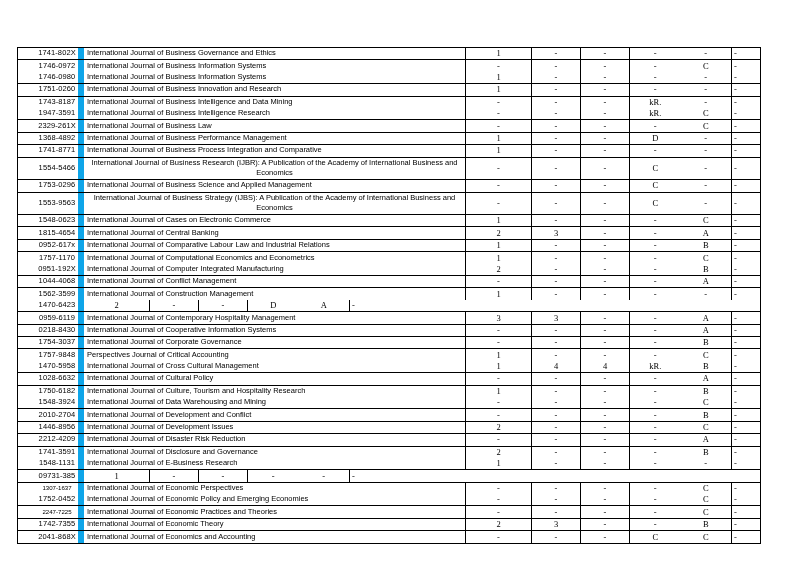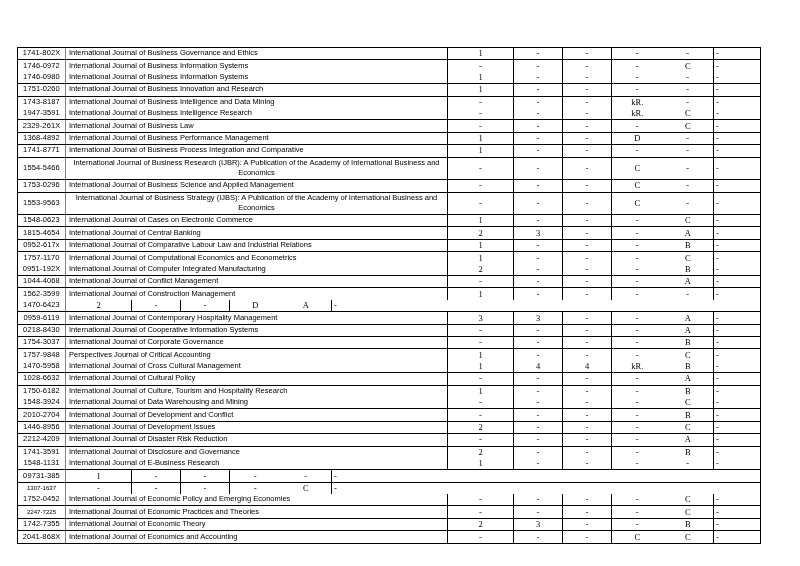--- a/index.html
+++ b/index.html
@@ -11,21 +11,21 @@
   .jtable {
     position:absolute; left:17px; top:47px; width:744px;
     border:1px solid #000; box-sizing:border-box; background:#fff;
   }
   .row { display:flex; align-items:stretch; min-height:11.4px; }
   .row.group-start { border-top:1px solid #000; }
   .cell {
     box-sizing:border-box; display:flex; align-items:center;
     font-size:7.5px; line-height:10.8px; color:#000;
   }
-  .c-issn { width:48px; justify-content:center; border-right:1px solid #0ea5e9; letter-spacing:0.1px; }
+  .c-issn { width:48px; justify-content:center; border-right:6px solid #0ea5e9; letter-spacing:0.1px;margin-left:18px; }
   .c-issn.sm { font-size:6.1px; letter-spacing:0; }
   .c-name { width:382px; padding:0 3px; border-right:1px solid #000; text-align:center; }
   .serif { font-family:"Liberation Serif", serif; font-size:8.5px; }
   .c-val { justify-content:center; border-right:1px solid #000; }
   .c-v1 { width:66px; }
   .c-v2 { width:49px; }
   .c-v3 { width:49px; }
   .c-v4 { width:102px; border-right:1px solid #000; padding:0; }
   .c-v4 .sub { width:50%; display:flex; align-items:center; justify-content:center; }
   .c-last { flex:1; justify-content:flex-start; padding-left:2px; }
@@ -435,20 +435,21 @@
       <div class="cell c-val c-v2 serif">-</div>
       <div class="cell c-val c-v3 serif">-</div>
       <div class="cell c-v4 serif">
         <span class="sub">-</span>
         <span class="sub">-</span>
       </div>
       <div class="cell c-last serif">-</div>
     </div>
     <div class="row group-start">
       <div class="cell c-issn sm">1307-1637</div>
+      <div class="cell c-name">International Journal of Economic Perspectives</div>
       <div class="cell c-val c-v1 serif">-</div>
       <div class="cell c-val c-v2 serif">-</div>
       <div class="cell c-val c-v3 serif">-</div>
       <div class="cell c-v4 serif">
         <span class="sub">-</span>
         <span class="sub">C</span>
       </div>
       <div class="cell c-last serif">-</div>
     </div>
     <div class="row">

